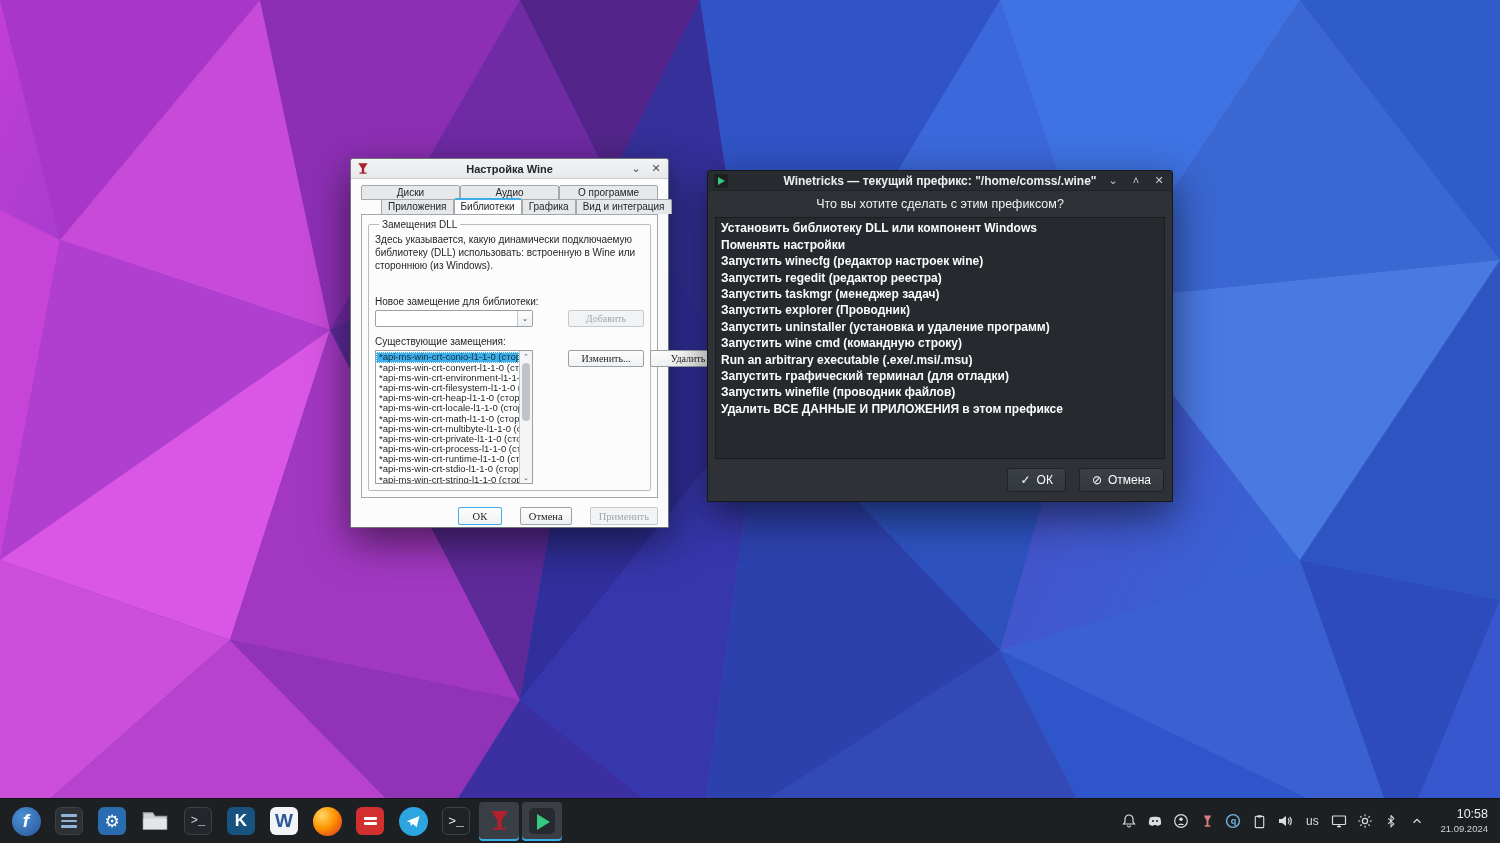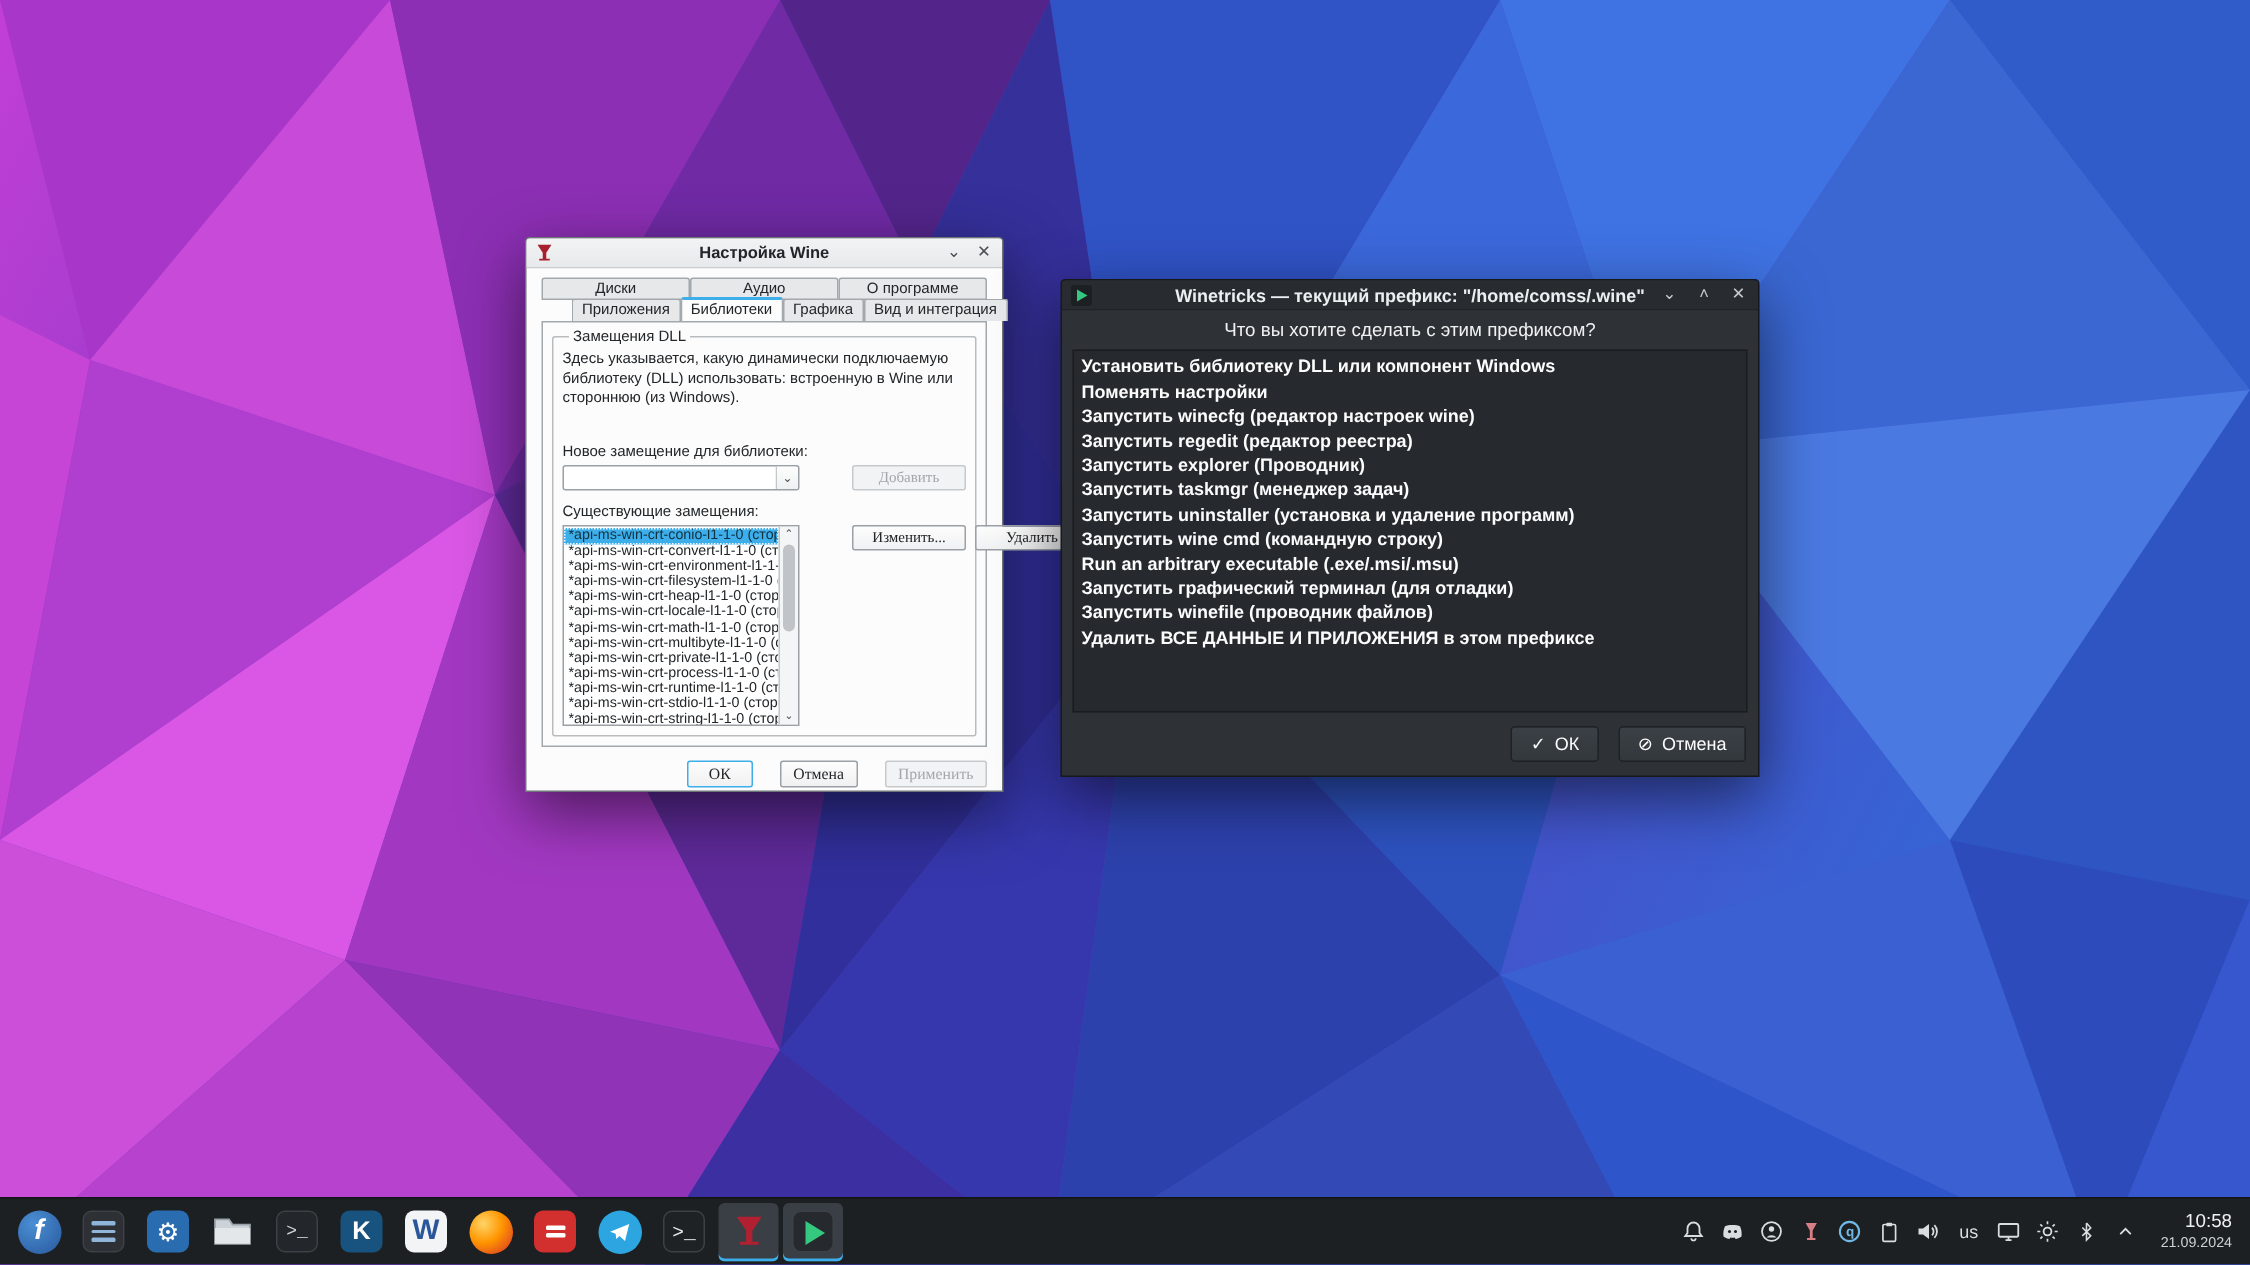--- a/index.html
+++ b/index.html
@@ -50,21 +50,21 @@
   .li.selected { background:#3daee9; color:#10303f; outline:1px dotted #f4fbff; outline-offset:-1px; }
   .sb { width:13px; border-left:1px solid #c3c7ca; background:#f4f5f6; display:flex; flex-direction:column; }
   .sb-btn { height:11px; font-size:7px; text-align:center; line-height:11px; color:#4a4f54; }
   .sb-track { flex:1; position:relative; }
   .sb-thumb { position:absolute; top:1px; left:2px; right:2px; height:58px; background:#c0c4c8; border-radius:4px; }
   .dlg-btns { display:flex; justify-content:flex-end; gap:18px; margin-top:9px; }
   .dlg-btns .btn { height:18px; font-size:10.5px; min-width:44px; }
   .btn.ok { border-color:#3daee9; }
 
   
-  .winetricks { left:707px; top:186px; width:466px; height:332px; background:#2e3236;
+  .winetricks { left:707px; top:170px; width:466px; height:332px; background:#2e3236;
                 border:1px solid #16181a; border-radius:3px 3px 0 0; color:#fcfcfc; display:flex; flex-direction:column; }
   .wt-titlebar { height:21px; background:#282c30; display:flex; align-items:center; padding:0 6px;
                  position:relative; border-bottom:1px solid #202327; border-radius:3px 3px 0 0; }
   .wt-title { position:absolute; left:0; right:0; text-align:center; font-weight:bold; font-size:12px; color:#eceff1; }
   .wt-appicon { width:14px; height:14px; background:#1d2023; border-radius:2px; position:relative; z-index:1; }
   .wt-appicon::after { content:""; position:absolute; left:4px; top:3px; border-left:7px solid #35c97f;
                        border-top:4px solid transparent; border-bottom:4px solid transparent; }
   .wt-controls { margin-left:auto; display:flex; gap:9px; z-index:1; }
   .wt-ctl { width:14px; height:14px; text-align:center; line-height:13px; color:#c7cbce; font-size:11px; }
   .wt-header { text-align:center; font-size:12.5px; padding:6px 0 5px; color:#eff1f2; }
@@ -246,22 +246,22 @@
       <span class="wt-ctl">˄</span>
       <span class="wt-ctl">✕</span>
     </span>
   </div>
   <div class="wt-header">Что вы хотите сделать с этим префиксом?</div>
   <div class="wt-list">
     <div class="wt-item">Установить библиотеку DLL или компонент Windows</div>
     <div class="wt-item">Поменять настройки</div>
     <div class="wt-item">Запустить winecfg (редактор настроек wine)</div>
     <div class="wt-item">Запустить regedit (редактор реестра)</div>
+    <div class="wt-item">Запустить taskmgr (менеджер задач)</div>
     <div class="wt-item">Запустить explorer (Проводник)</div>
-    <div class="wt-item">Запустить taskmgr (менеджер задач)</div>
     <div class="wt-item">Запустить uninstaller (установка и удаление программ)</div>
     <div class="wt-item">Запустить wine cmd (командную строку)</div>
     <div class="wt-item">Run an arbitrary executable (.exe/.msi/.msu)</div>
     <div class="wt-item">Запустить графический терминал (для отладки)</div>
     <div class="wt-item">Запустить winefile (проводник файлов)</div>
     <div class="wt-item">Удалить ВСЕ ДАННЫЕ И ПРИЛОЖЕНИЯ в этом префиксе</div>
   </div>
   <div class="wt-footer">
     <button class="dkbtn">
       <span class="ico">✓</span>

